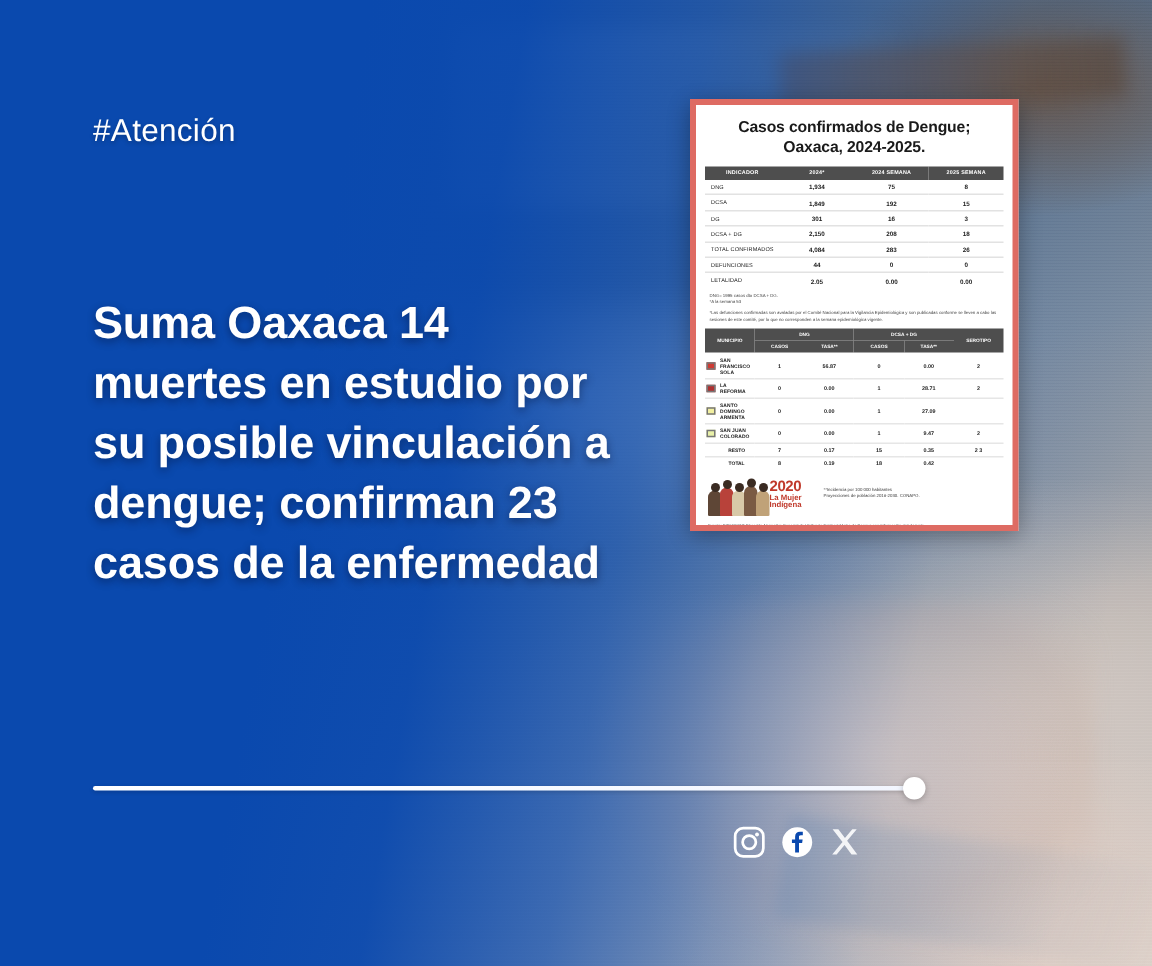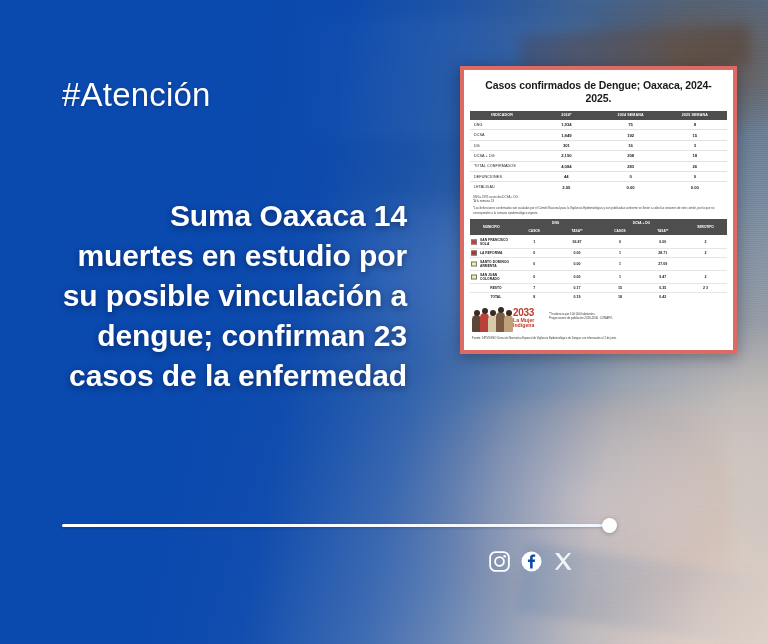--- a/index.html
+++ b/index.html
@@ -60,30 +60,29 @@
       #0a49ae 0%, #0a49ae 28%, rgba(10,73,174,.96) 40%,
       rgba(14,78,176,.72) 54%, rgba(26,86,172,.40) 66%,
       rgba(60,110,170,.16) 78%, rgba(255,255,255,0) 92%);
   }
 
   
   .content { position:absolute; inset:0; }
 
   .kicker {
     position:absolute; left:62px; top:76px;
-    color:#ffffff; font-size:33px; font-weight:400; letter-spacing:.2px;
+    color:#ffffff; font-size:21px; font-weight:400; letter-spacing:.2px;
     text-shadow:0 1px 3px rgba(0,0,0,.25);
   }
 
   .headline {
     position:absolute; left:62px; top:196px; width:345px;
     color:#ffffff; font-size:30px; font-weight:bold; line-height:1.33;
     letter-spacing:-.1px;
     text-shadow:0 2px 6px rgba(0,10,40,.45);
-    text-align:right;
   }
 
   .divider-wrap { position:absolute; left:62px; top:518px; width:560px; height:14px; }
   .divider-line {
     position:absolute; left:0; top:6px; width:548px; height:2.5px;
     background:linear-gradient(90deg,#ffffff,#f2f6ff);
     border-radius:2px; box-shadow:0 1px 3px rgba(0,0,0,.18);
   }
   .divider-dot {
     position:absolute; left:540px; top:0px; width:15px; height:15px;
@@ -95,21 +94,21 @@
   .sicon { width:23px; height:23px; display:flex; align-items:center; justify-content:center; }
   .sicon svg { display:block; }
   .handle {
     color:#ffffff; font-size:19px; font-style:italic; font-weight:bold;
     letter-spacing:.2px; margin-left:4px;
     text-shadow:0 1px 4px rgba(0,0,0,.35);
   }
 
   
   .card {
-    position:absolute; left:460px; top:66px; width:277px; height:288px;
+    position:absolute; left:460px; top:66px; width:219px; height:288px;
     background:#ffffff; border:4px solid #de6b63;
     box-shadow:0 3px 14px rgba(0,0,0,.32);
     padding:4px 6px 4px 6px; overflow:hidden;
   }
   .card-title {
     text-align:center; color:#1a1a1a; font-weight:bold;
     font-size:10.5px; line-height:1.22; margin:5px 4px 6px 4px; letter-spacing:-.1px;
   }
 
   table { width:100%; border-collapse:collapse; table-layout:fixed; }
@@ -350,21 +349,21 @@
 
       <div class="card-foot">
         <div class="logo">
           <div class="figs">
             <span class="fig" style="left:0px;background:#5e4636"></span>
             <span class="fig" style="left:8px;background:#b8423a;height:19px"></span>
             <span class="fig" style="left:16px;background:#d8c9a8"></span>
             <span class="fig" style="left:24px;background:#7a5a43;height:20px"></span>
             <span class="fig" style="left:32px;background:#c0a278"></span>
           </div>
-          <div class="y2025">2033</div>
+          <div class="y2025">2020</div>
           <div class="lm">
             <span>La Mujer</span><br>
             <span>Indígena</span>
           </div>
         </div>
         <div class="foot-note">
           <span>**Incidencia por 100 000 habitantes</span><br>
           <span>Proyecciones de población 2016-2030. CONAPO.</span>
         </div>
       </div>

